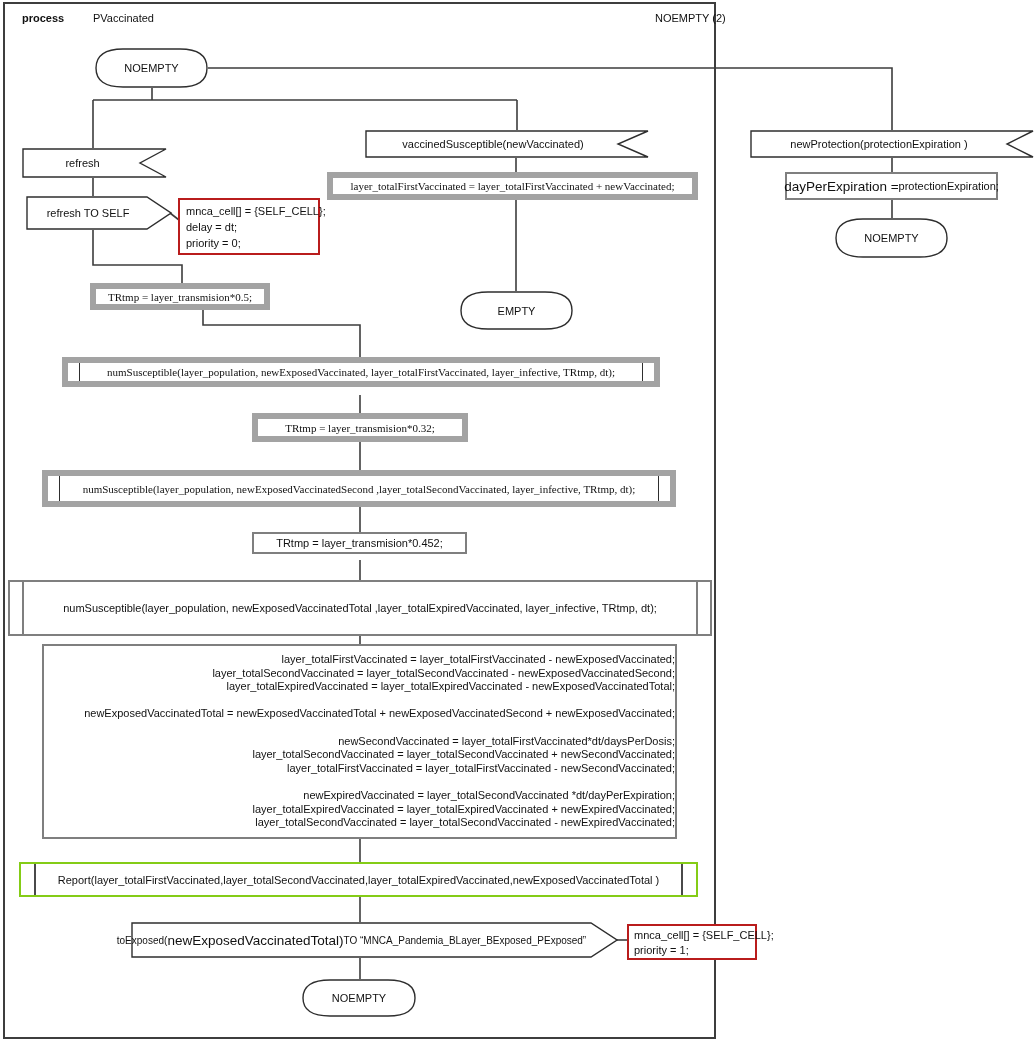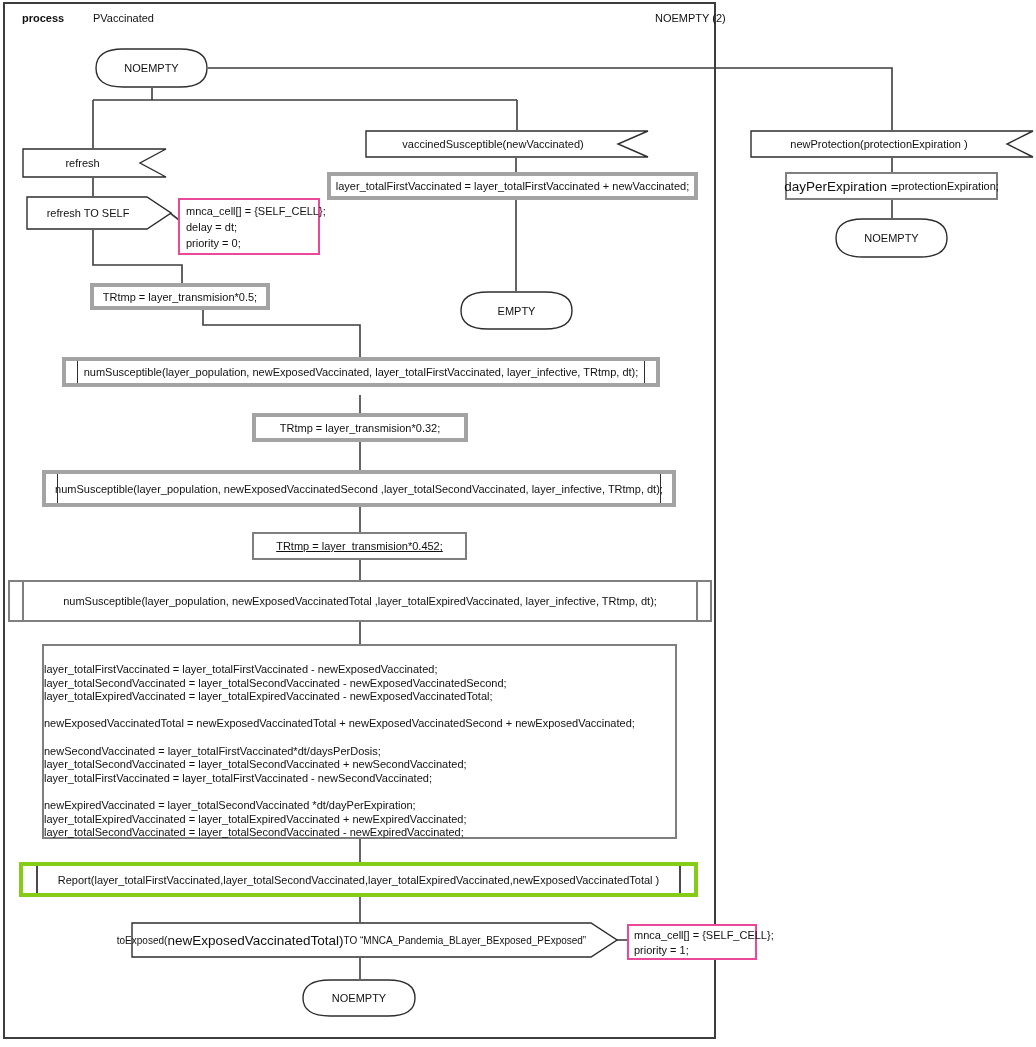--- a/index.html
+++ b/index.html
@@ -5,30 +5,30 @@
   html,body{margin:0;padding:0;background:#fff;}
   #canvas{
     position:relative;width:1036px;height:1047px;background:#fff;
     font-family:"Liberation Sans","DejaVu Sans",sans-serif;
     color:#111;font-size:11px;overflow:hidden;
   }
   .abs{position:absolute;}
   .lbl{position:absolute;white-space:nowrap;}
   .node{position:absolute;display:flex;align-items:center;justify-content:center;
         background:#fff;text-align:center;white-space:nowrap;box-sizing:border-box;}
-  .rect-thin{border:4px solid #a3a3a3;}
+  .rect-thin{border:6px solid #a3a3a3;font-family:Liberation Serif, serif;}
   .rect-gray{border:2px solid #7f7f7f;}
-  .note{position:absolute;background:#fff;border:2px solid #ec4899;box-sizing:border-box;
+  .note{position:absolute;background:#fff;border:2px solid #b91c1c;box-sizing:border-box;
         padding:3px 6px;text-align:left;white-space:nowrap;}
   .shape-svg{position:absolute;}
   .shape-svg svg{display:block;}
   .shape-label{position:absolute;inset:0;display:flex;align-items:center;justify-content:center;white-space:nowrap;}
   .sub-line{position:absolute;top:0;bottom:0;}
   .bigbox{position:absolute;background:#fff;border:2px solid #7f7f7f;box-sizing:border-box;
-          text-align:left;padding-top:17px;}
+          text-align:right;padding-top:7px;}
   .bigbox div{min-height:13.6px;line-height:13.6px;white-space:nowrap;}
   .small-t{font-size:10px;}
   .big-t{font-size:13.5px;}
   svg.wires{position:absolute;left:0;top:0;pointer-events:none;}
 </style>
 </head>
 <body>
 
 <div id="canvas">
 
@@ -142,25 +142,25 @@
   <div class="node rect-thin" style="left:252px;top:413px;width:216px;height:29px;">
     <span>TRtmp = layer_transmision*0.32;</span>
   </div>
 
   <div class="node rect-thin" style="left:42px;top:470px;width:634px;height:37px;">
     <div class="sub-line" style="left:11px;width:1px;background:#2e2e2e;"></div>
     <div class="sub-line" style="right:11px;width:1px;background:#2e2e2e;"></div>
     <span>numSusceptible(layer_population, newExposedVaccinatedSecond ,layer_totalSecondVaccinated, layer_infective, TRtmp, dt);</span>
   </div>
 
-  <div class="node rect-gray" style="left:252px;top:532px;width:215px;height:28px;text-decoration:underline;">
+  <div class="node rect-gray" style="left:252px;top:532px;width:215px;height:22px;">
     <span>TRtmp = layer_transmision*0.452;</span>
   </div>
 
-  <div class="node rect-gray" style="left:8px;top:580px;width:704px;height:42px;">
+  <div class="node rect-gray" style="left:8px;top:580px;width:704px;height:56px;">
     <div class="sub-line" style="left:12px;width:2px;background:#7f7f7f;"></div>
     <div class="sub-line" style="right:12px;width:2px;background:#7f7f7f;"></div>
     <span>numSusceptible(layer_population, newExposedVaccinatedTotal ,layer_totalExpiredVaccinated, layer_infective, TRtmp, dt);</span>
   </div>
 
   <div class="bigbox" style="left:42px;top:644px;width:635px;height:195px;">
     <div>layer_totalFirstVaccinated = layer_totalFirstVaccinated - newExposedVaccinated;</div>
     <div>layer_totalSecondVaccinated = layer_totalSecondVaccinated - newExposedVaccinatedSecond;</div>
     <div>layer_totalExpiredVaccinated = layer_totalExpiredVaccinated - newExposedVaccinatedTotal;</div>
     <div></div>
@@ -168,21 +168,21 @@
     <div></div>
     <div>newSecondVaccinated = layer_totalFirstVaccinated*dt/daysPerDosis;</div>
     <div>layer_totalSecondVaccinated = layer_totalSecondVaccinated + newSecondVaccinated;</div>
     <div>layer_totalFirstVaccinated = layer_totalFirstVaccinated - newSecondVaccinated;</div>
     <div></div>
     <div>newExpiredVaccinated = layer_totalSecondVaccinated *dt/dayPerExpiration;</div>
     <div>layer_totalExpiredVaccinated = layer_totalExpiredVaccinated + newExpiredVaccinated;</div>
     <div>layer_totalSecondVaccinated = layer_totalSecondVaccinated - newExpiredVaccinated;</div>
   </div>
 
-  <div class="node" style="left:19px;top:862px;width:679px;height:35px;border:4px solid #84cc16;">
+  <div class="node" style="left:19px;top:862px;width:679px;height:35px;border:2px solid #84cc16;">
     <div class="sub-line" style="left:13px;width:2px;background:#4a4a4a;"></div>
     <div class="sub-line" style="right:13px;width:2px;background:#4a4a4a;"></div>
     <span>Report(layer_totalFirstVaccinated,layer_totalSecondVaccinated,layer_totalExpiredVaccinated,newExposedVaccinatedTotal )</span>
   </div>
 
   <div class="shape-svg" style="left:115px;top:922px;padding-left:16px;">
     <svg width="487" height="36">
         <polygon points="1,1 460,1 486,18 460,35 1,35" fill="#fff" stroke="#2e2e2e" stroke-width="1.4"></polygon>
       </svg>
     <span class="shape-label small-t" style="right:30px;">

